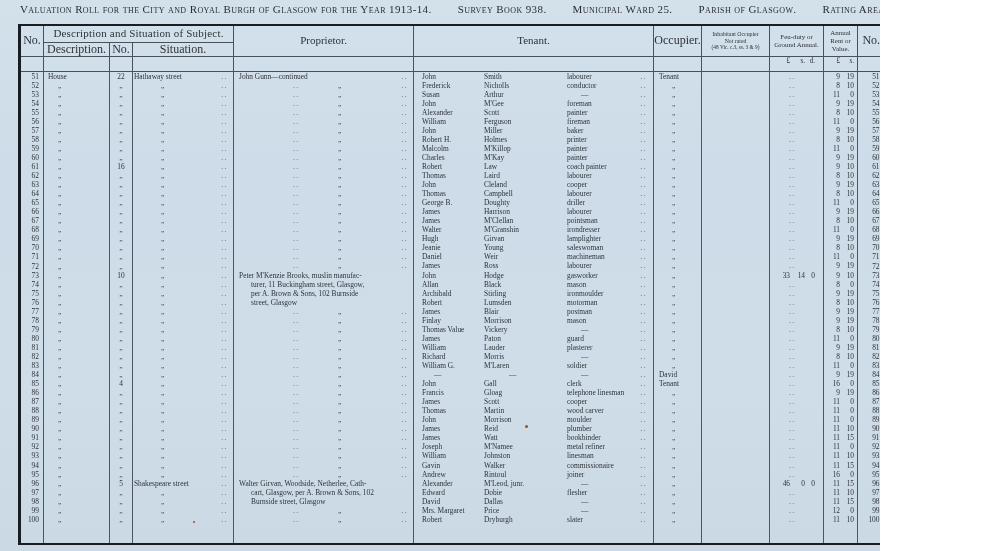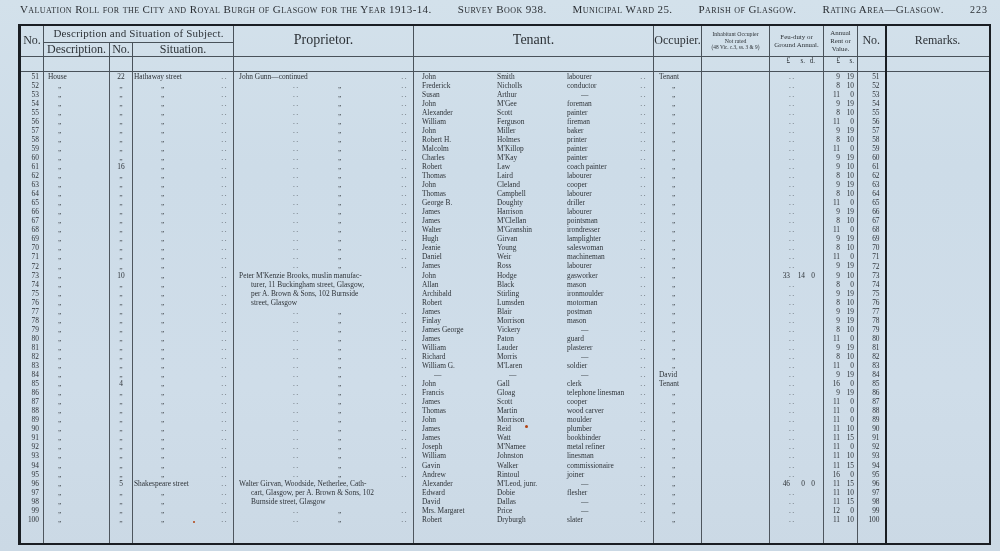--- a/index.html
+++ b/index.html
@@ -1,32 +1,32 @@
 <!DOCTYPE html>
 <html><head>
 <meta charset="utf-8">
 <style>
   html,body{margin:0;padding:0;}
-  .page{position:relative;width:1000px;height:551px;overflow:hidden;
+  .page{position:relative;width:880px;height:551px;overflow:hidden;
     background:linear-gradient(180deg,#d3e1eb 0%,#cddce8 30%,#cfdde9 70%,#cbd9e5 100%);
     font-family:"Liberation Serif","DejaVu Serif",serif;color:#2e3338;}
   
   .titlebar{position:absolute;left:20px;top:3px;width:968px;display:flex;
     justify-content:space-between;align-items:baseline;white-space:nowrap;
     font-variant:small-caps;font-size:11px;letter-spacing:.4px;color:#2a2e33;}
   .titlebar .seg{display:inline-block;}
   .titlebar .pageno{font-variant:normal;font-size:10px;letter-spacing:1px;}
   
   .tablewrap{position:absolute;left:18px;top:24px;}
   table{border-collapse:collapse;table-layout:fixed;width:970px;height:521px;
     border:2px solid #1a1e23;border-left-width:3px;}
   th{font-weight:normal;text-align:center;vertical-align:middle;padding:0;
     border:1px solid #49525a;font-size:12px;line-height:8.6px;color:#2d3237;}
   thead .rA{height:17px;} thead .rB{height:14px;} thead .rC{height:14px;}
-  th.big{font-size:14px;}
+  th.big{font-size:11px;}
   th.grp{font-size:11px;letter-spacing:.2px;}
   th.inh{font-size:5.8px;line-height:6.4px;}
   th.inh .l3{font-size:5.3px;}
   th.money{font-size:6.9px;line-height:7.6px;}
   .rC td{border:1px solid #49525a;padding:0;font-size:7.2px;position:relative;height:14px;}
   
   tbody td{border-left:1px solid #4e565e;height:9.06px;padding:0;position:relative;
     overflow:visible;white-space:nowrap;font-size:7.4px;line-height:9px;
     vertical-align:middle;color:#2e3338;}
   tbody td:first-child{border-left:none;}
@@ -40,21 +40,21 @@
   .sit .dit{position:absolute;left:28px;top:0;}
   .sit .lead{position:absolute;right:5px;top:0;}
   .prop .proptxt{position:absolute;left:5px;top:0;}
   .prop .pl1{position:absolute;left:59px;top:0;}
   .prop .pl2{position:absolute;left:104px;top:0;}
   .prop .pl3{position:absolute;right:5px;top:0;}
   .propmulti{position:absolute;left:5px;top:0;width:174px;z-index:2;}
   .propline{height:9.06px;line-height:9.06px;white-space:nowrap;}
   .propline + .propline{padding-left:12px;font-family:Liberation Serif, serif;}
   .ten .t1{position:absolute;left:8px;top:0;}
-  .ten .t2{position:absolute;left:83px;top:0;}
+  .ten .t2{position:absolute;left:70px;top:0;}
   .ten .t3{position:absolute;left:153px;top:0;}
   .ten .lead{position:absolute;right:6px;top:0;}
   .ten .t1.dash{left:20px;} .ten .t2.dash{left:95px;} .ten .t3.dash{left:167px;}
   .occ .occtxt{position:absolute;left:5px;top:0;text-align:center;}
   .occ .dit{position:absolute;left:18px;top:0;}
   .feu .lead{position:absolute;left:19px;top:0;}
   .fv{position:absolute;top:0;text-align:right;}
   .fv0{left:5px;width:15px;} .fv1{left:22px;width:13px;} .fv2{left:37px;width:8px;}
   .rl{position:absolute;top:0;left:2px;width:14px;text-align:right;}
   .rs{position:absolute;top:0;left:17px;width:13px;text-align:right;}
@@ -1062,21 +1062,21 @@
             <td class="sit">
               <span class="dit">„</span>
               <span class="lead">..</span>
             </td>
             <td class="prop">
               <span class="lead pl1">..</span>
               <span class="dit pl2">„</span>
               <span class="lead pl3">..</span>
             </td>
             <td class="ten">
-              <span class="t1">James George</span>
+              <span class="t1">Thomas Value</span>
               <span class="t2">Vickery</span>
               <span class="t3 dash">—</span>
               <span class="lead">..</span>
             </td>
             <td class="occ">
               <span class="dit">„</span>
             </td>
             <td class="inh"></td>
             <td class="feu">
               <span class="lead">..</span>

